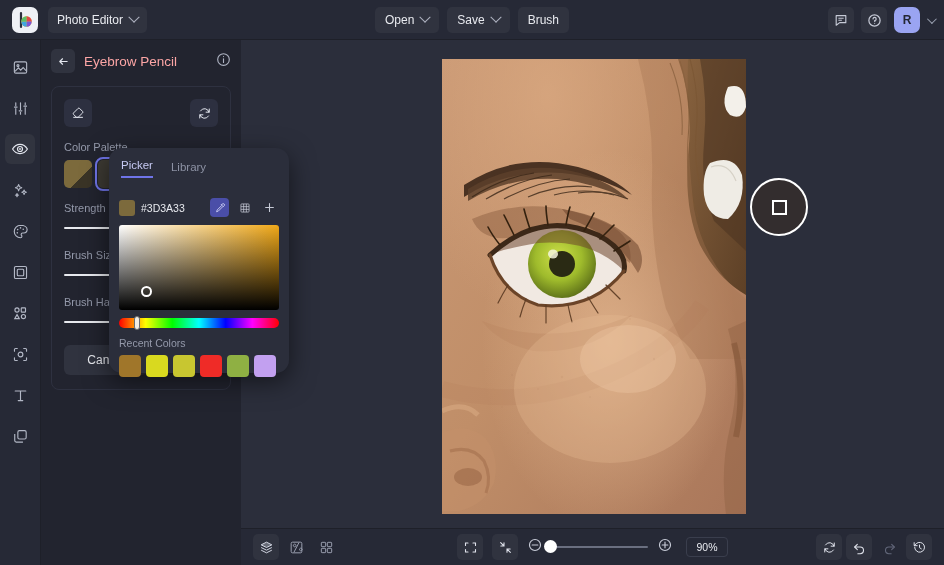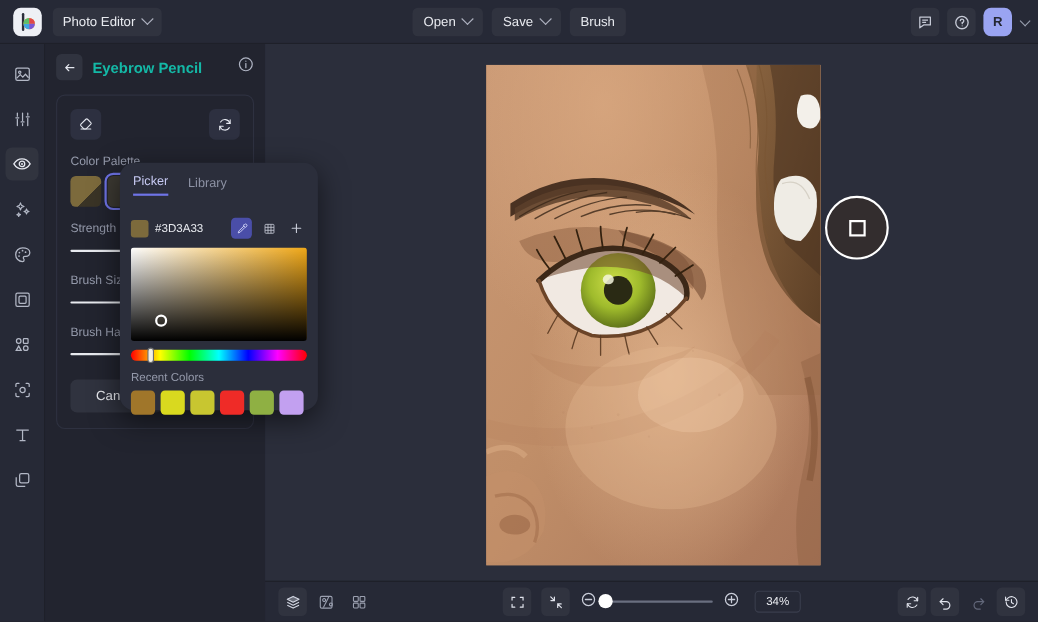--- a/index.html
+++ b/index.html
@@ -75,21 +75,21 @@
   
   .panel {
     position: absolute; left: 41px; top: 40px; width: 200px; height: 525px;
     background: #22242f;
   }
   .panel-head {
     height: 42px; display: flex; align-items: center; padding: 0 10px; gap: 9px;
   }
   .backbtn { width: 24px; height: 24px; border-radius: 5px; background: #30333f;
              display:flex; align-items:center; justify-content:center; }
-  .panel-title { color: #14b8a6; font-size: 13.5px; flex: 1; font-weight: bold; }
+  .panel-title { color: #fca5a5; font-size: 13.5px; flex: 1; }
   .panel-card {
     margin: 4px 10px; padding: 12px 12px 14px; border: 1px solid #2e3140; border-radius: 8px;
   }
   .card-row { display: flex; justify-content: space-between; align-items: center; }
   .sqbtn { width: 28px; height: 28px; border-radius: 6px; background: #2d3040;
            display: flex; align-items:center; justify-content:center; }
   .sec-label { color: #9499aa; font-size: 11px; margin-top: 14px; margin-bottom: 7px; }
   .swatches { display: flex; gap: 6px; }
   .sw { width: 28px; height: 28px; border-radius: 5px; }
   .sw.sel { outline: 2px solid #6f74e8; outline-offset: 1px; }
@@ -584,21 +584,21 @@
       </div>
       <div class="zoomtrack">
         <div class="zoomknob"></div>
       </div>
       <div>
         <svg width="16" height="16" viewBox="0 0 18 18" fill="none" stroke="#c8ccd8" stroke-width="1.3" stroke-linecap="round">
           <circle cx="9" cy="9" r="6.2"></circle>
           <path d="M5.8 9h6.4M9 5.8v6.4"></path>
         </svg>
       </div>
-      <div class="zoomval">34%</div>
+      <div class="zoomval">90%</div>
     </div>
 
     <div class="bb-right">
       <div class="bbtn filled">
         <svg width="15" height="15" viewBox="0 0 18 18" fill="none" stroke="#e0e3ec" stroke-width="1.2" stroke-linecap="round" stroke-linejoin="round">
           <path d="M14.4 7.4A5.6 5.6 0 0 0 4.2 5.9M3.6 10.6A5.6 5.6 0 0 0 13.8 12"></path>
           <path d="M14.7 3.6v3.8h-3.8M3.3 14.4v-3.8h3.8"></path>
         </svg>
       </div>
       <div class="bbtn filled">

